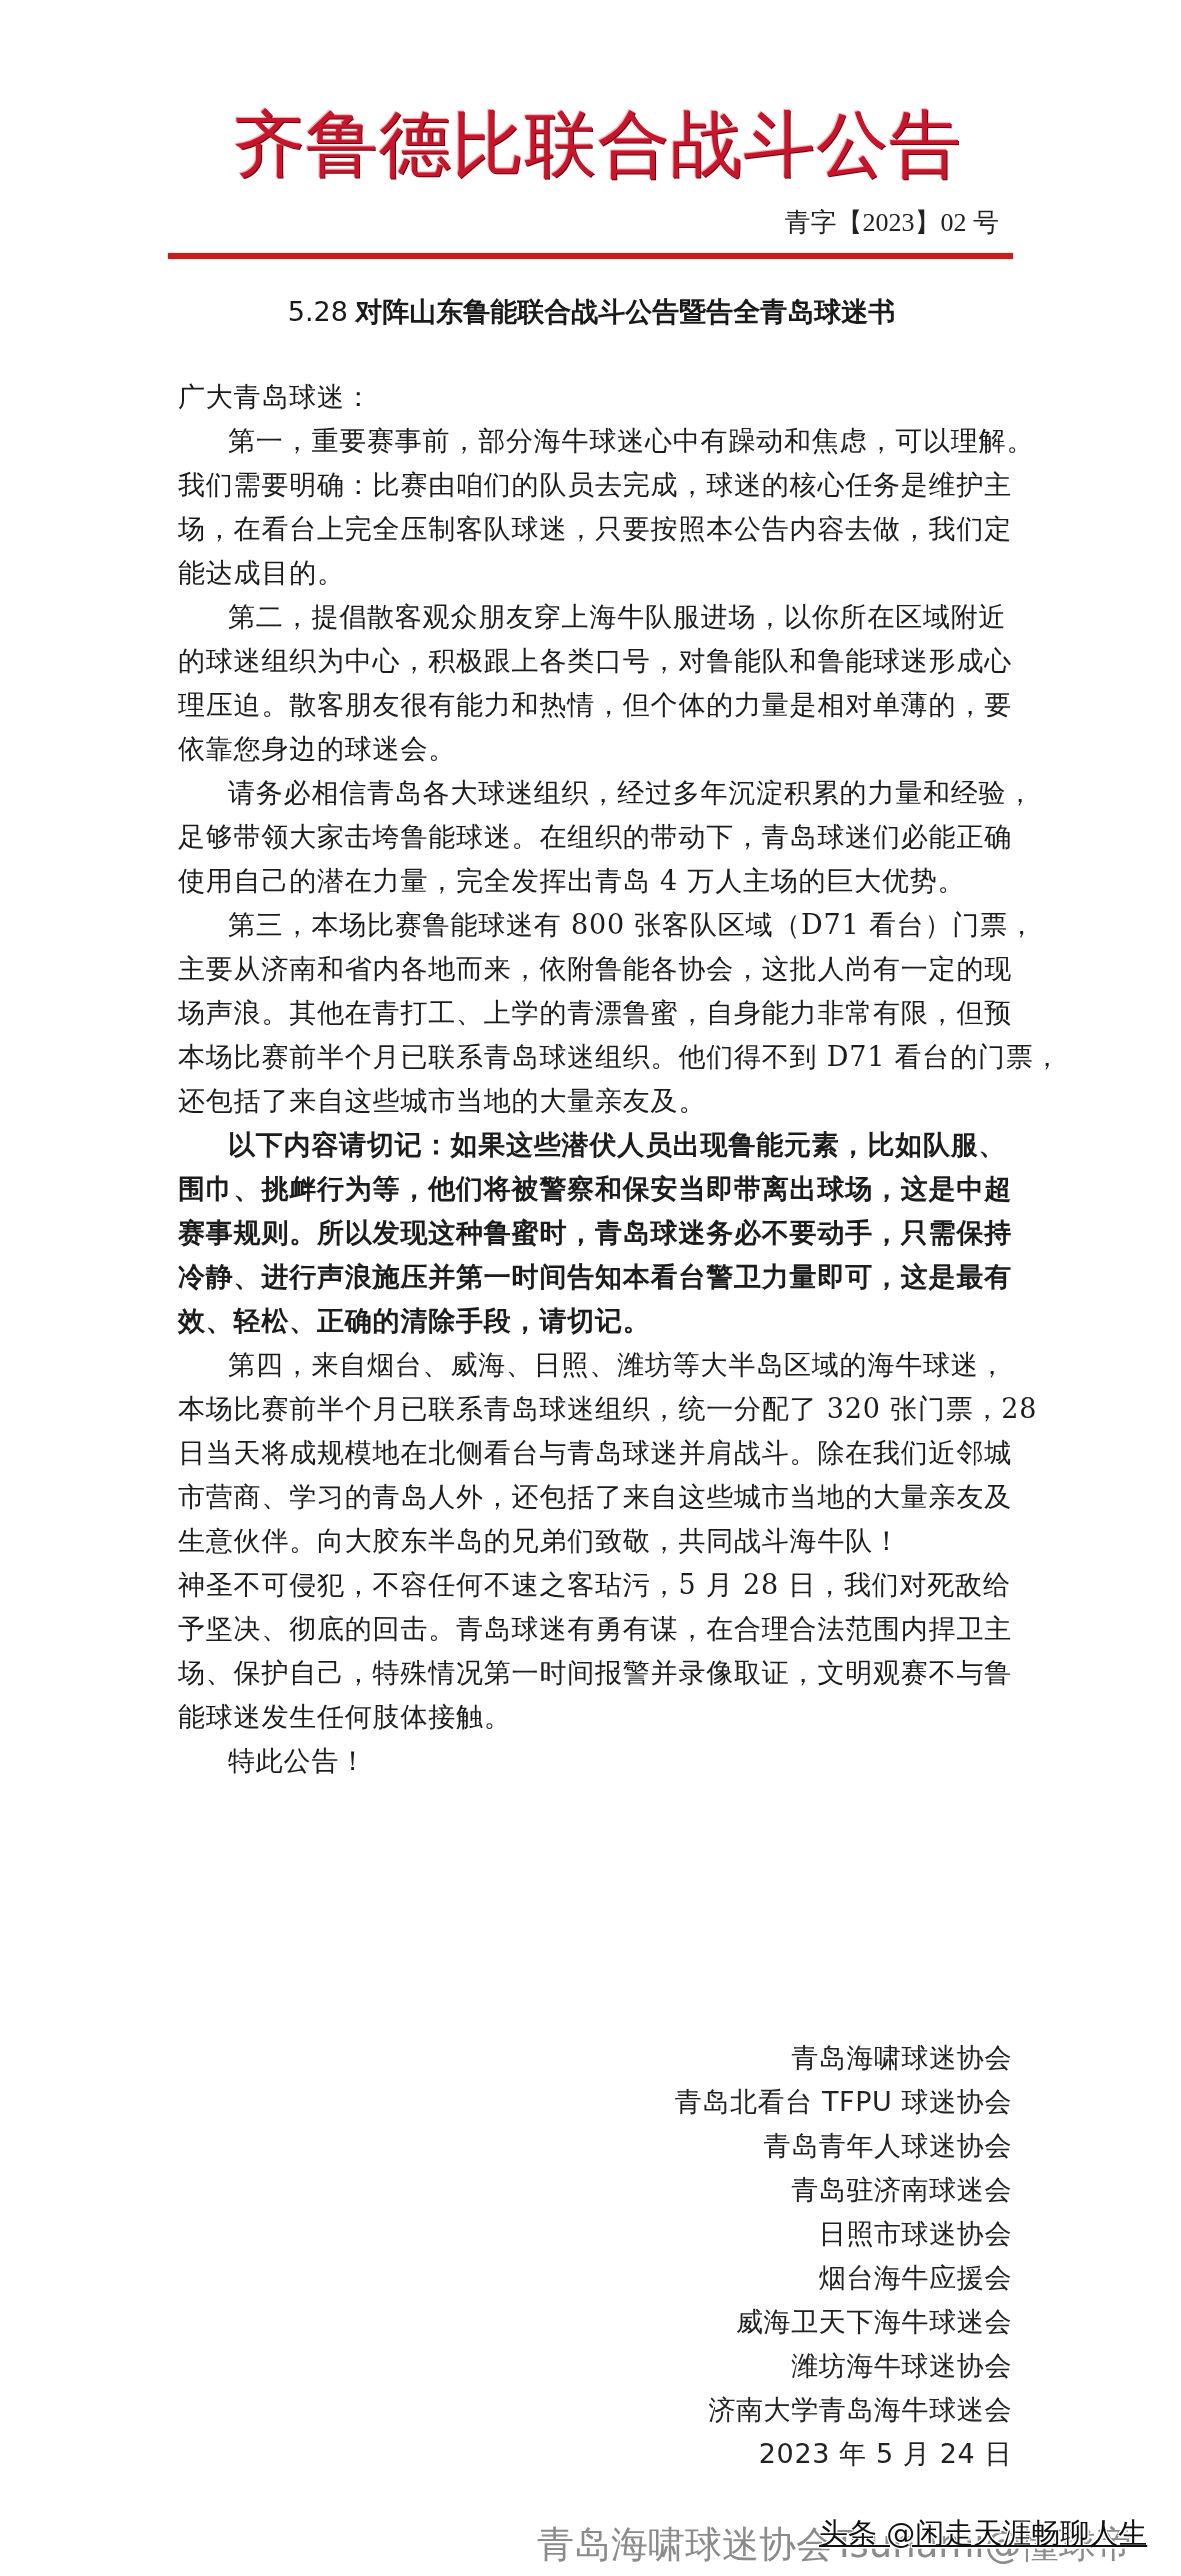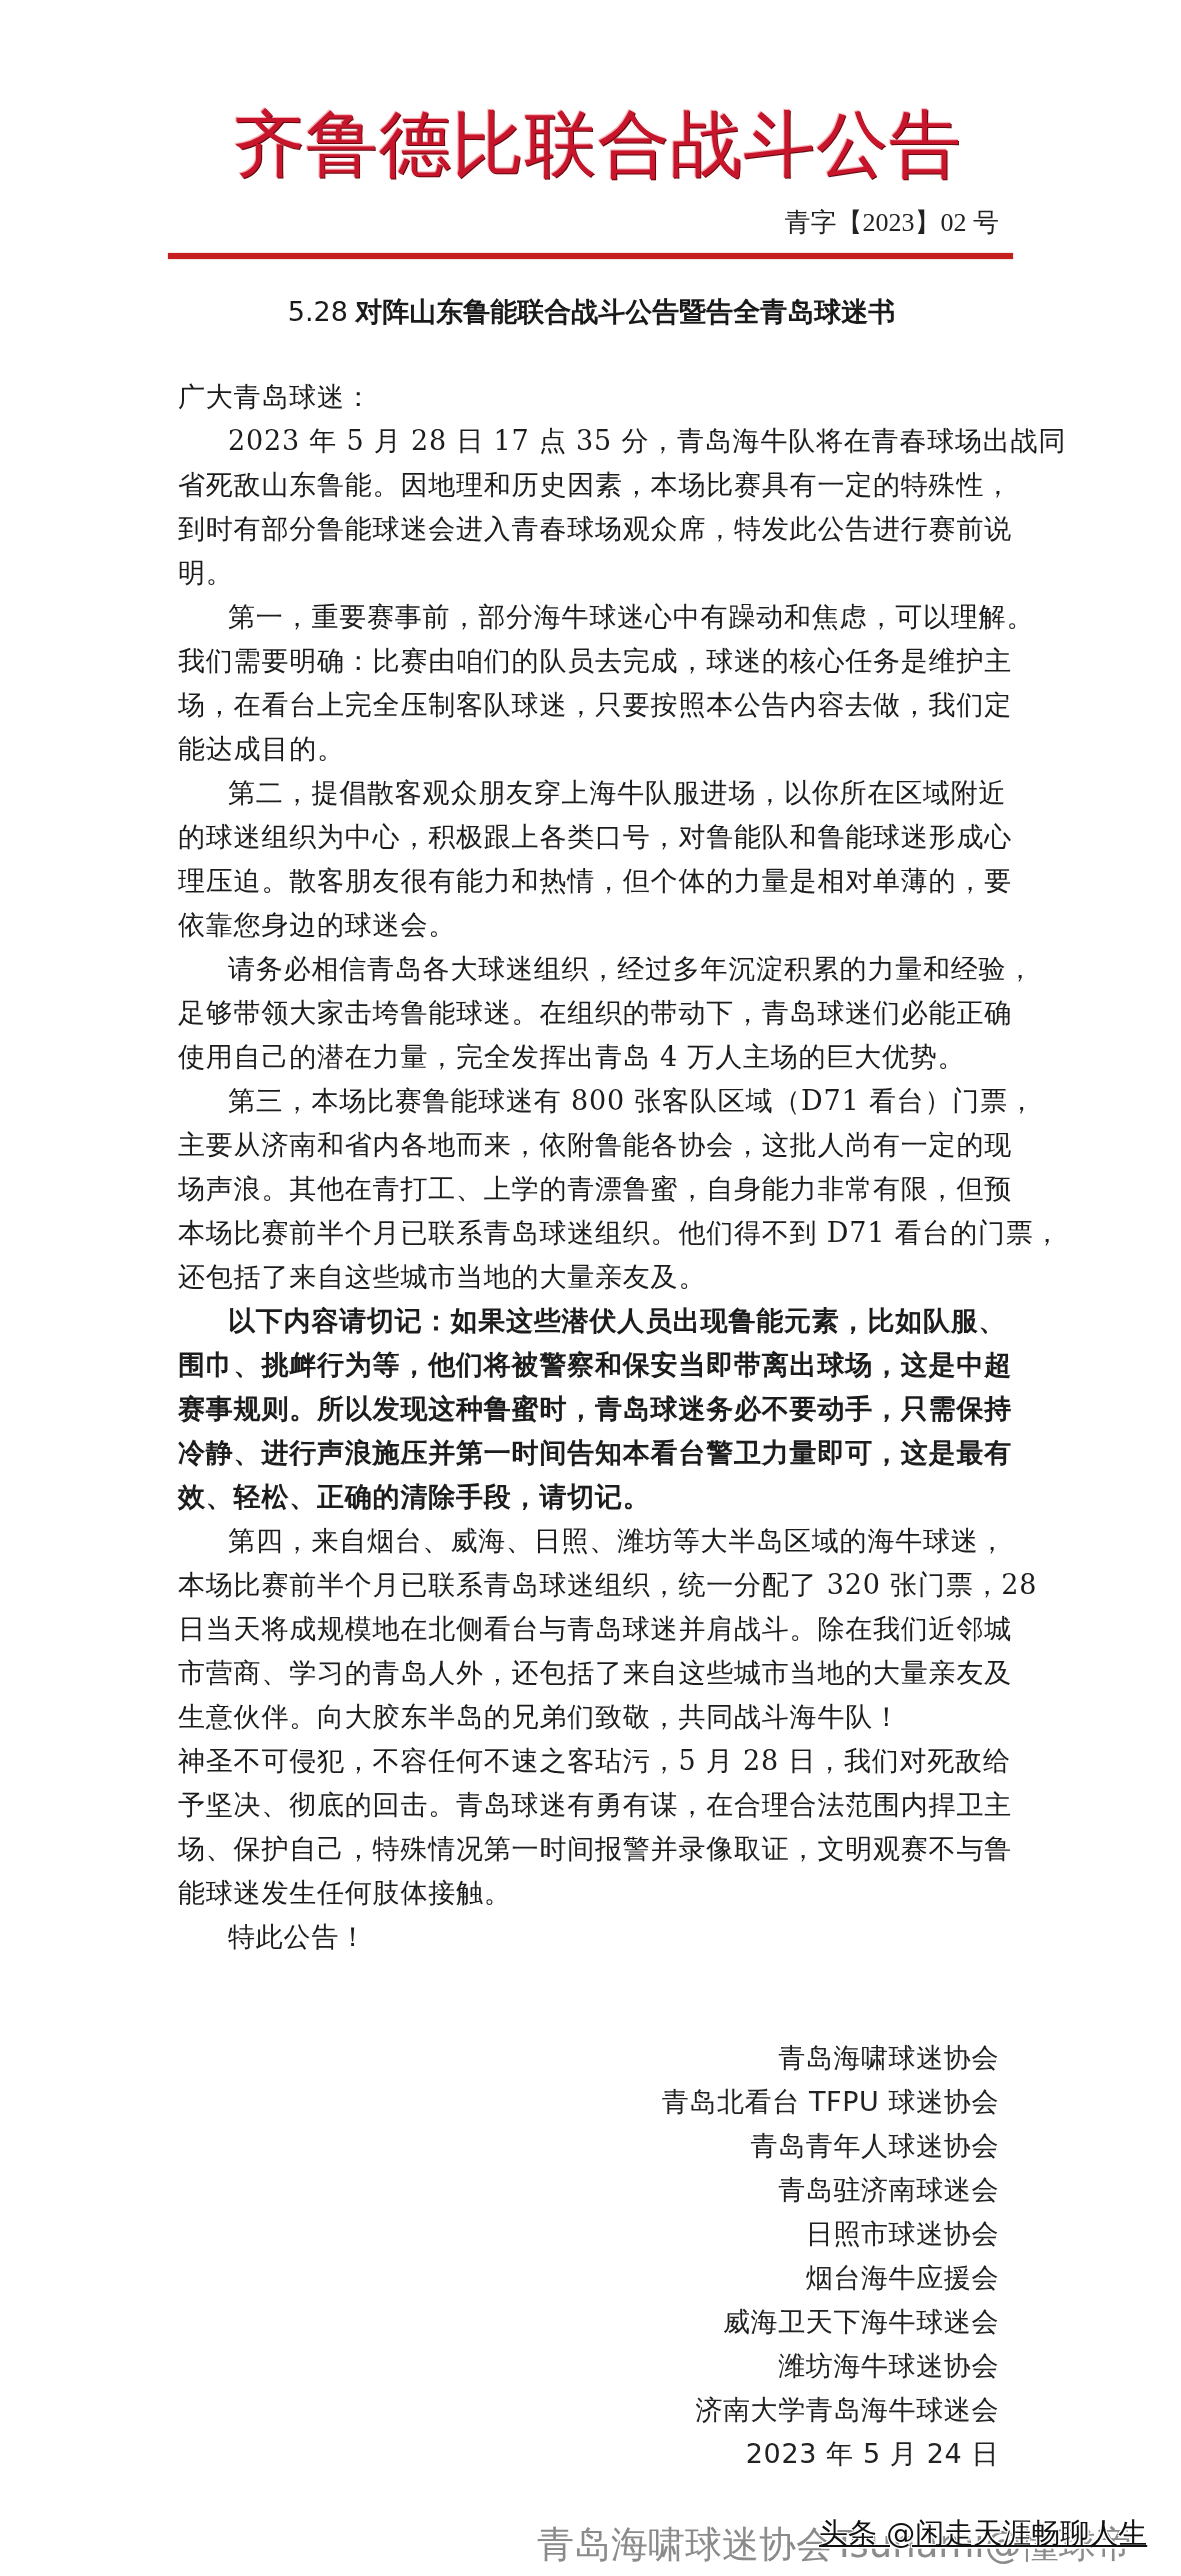--- a/index.html
+++ b/index.html
@@ -34,21 +34,21 @@
     .doc-body {
       position: absolute; left: 178px; top: 375px; width: 828px;
       font-size: 27px; letter-spacing: 0.8px;
     }
     .line { height: 44px; line-height: 44px; white-space: nowrap; }
     .line.first { padding-left: 50px; }
     .line.jl { text-align: justify; text-align-last: justify; }
     .para-bold .line { font-weight: bold; }
 
     .sig {
-      position: absolute; right: 182px; top: 2036px; text-align: right;
+      position: absolute; right: 169px; top: 2036px; text-align: right;
       font-size: 27px; letter-spacing: 0.6px; color: #222;
       font-family: "DejaVu Sans", sans-serif;
     }
     .sig .line { height: 44px; line-height: 44px; }
 
     .wm {
       position: absolute; left: 537px; top: 2526px;
       font-size: 37px; line-height: 37px; color: #8b8b8b; white-space: nowrap;
       font-family: "DejaVu Sans", sans-serif;
     }
@@ -66,26 +66,20 @@
 <div class="title">齐鲁德比联合战斗公告</div>
 <div class="docno">青字【2023】02 号</div>
 <div class="rule"></div>
 <div class="subtitle">
   <span class="num">5.28</span><span class="txt">对阵山东鲁能联合战斗公告暨告全青岛球迷书</span>
 </div>
 
 <div class="doc-body">
   <div class="line">广大青岛球迷：</div>
 
-  <div class="para">
-    <div class="line first jl">2023 年 5 月 28 日 17 点 35 分，青岛海牛队将在青春球场出战同</div>
-    <div class="line jl">省死敌山东鲁能。因地理和历史因素，本场比赛具有一定的特殊性，</div>
-    <div class="line jl">到时有部分鲁能球迷会进入青春球场观众席，特发此公告进行赛前说</div>
-    <div class="line">明。</div>
-  </div>
 
   <div class="para">
     <div class="line first jl">第一，重要赛事前，部分海牛球迷心中有躁动和焦虑，可以理解。</div>
     <div class="line jl">我们需要明确：比赛由咱们的队员去完成，球迷的核心任务是维护主</div>
     <div class="line jl">场，在看台上完全压制客队球迷，只要按照本公告内容去做，我们定</div>
     <div class="line">能达成目的。</div>
   </div>
 
   <div class="para">
     <div class="line first jl">第二，提倡散客观众朋友穿上海牛队服进场，以你所在区域附近</div>

